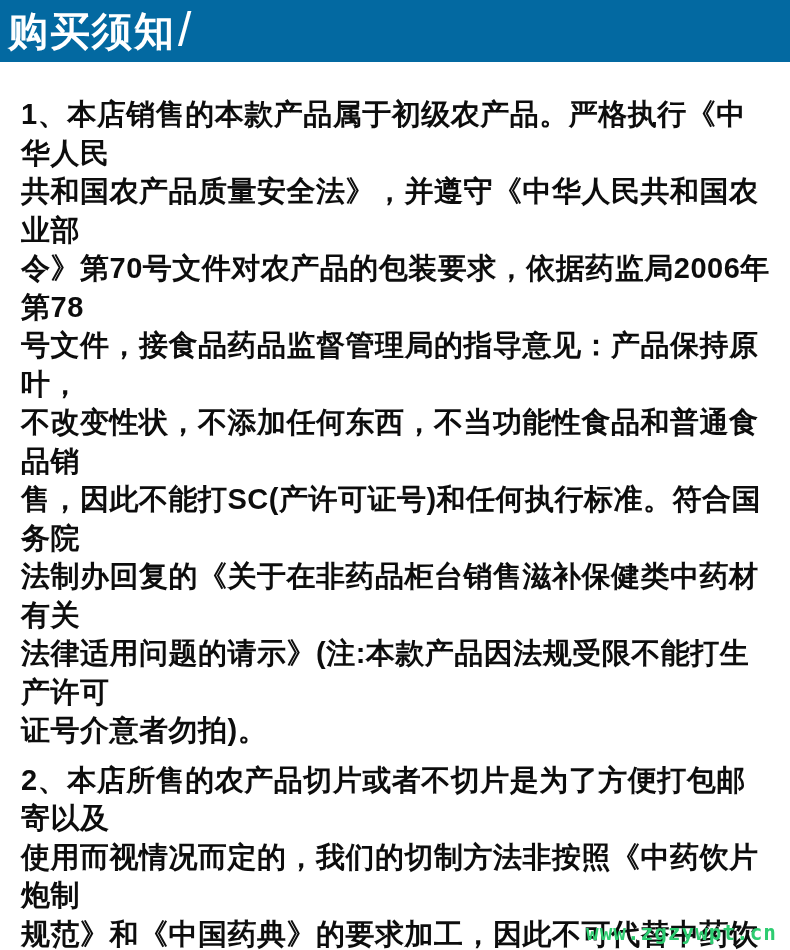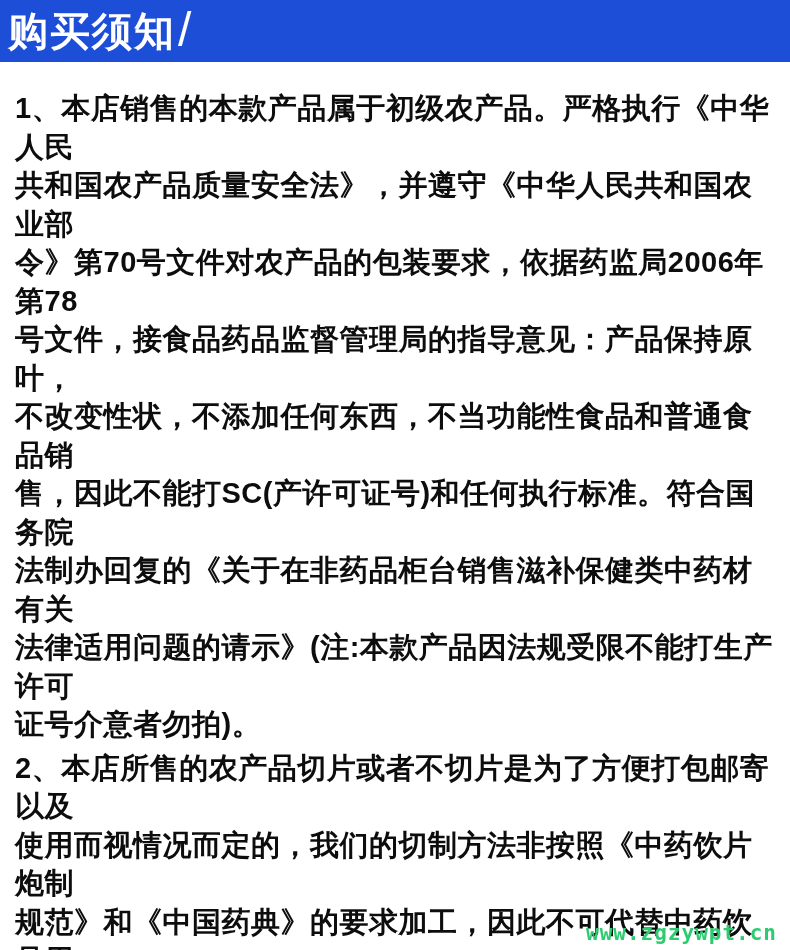--- a/index.html
+++ b/index.html
@@ -9,21 +9,21 @@
     background: #ffffff;
     font-family: "Liberation Sans", "DejaVu Sans", sans-serif;
     overflow: hidden;
     position: relative;
   }
   .page { width: 790px; height: 950px; position: relative; }
 
   
   .header-bar {
     height: 62px;
-    background: #1d4ed8;
+    background: #0369a1;
     display: flex;
     align-items: center;
     padding-left: 8px;
     box-sizing: border-box;
     white-space: nowrap;
   }
   .title-cn {
     color: #ffffff;
     font-size: 40px;
     font-weight: 900;
@@ -51,21 +51,21 @@
     padding: 22px 8px 0 10px;
     box-sizing: border-box;
   }
   .para {
     white-space: pre-line;
     color: #0d0d0d;
     font-size: 29px;
     font-weight: 700;
     line-height: 38.5px;
     letter-spacing: 0.5px;
-    margin: 5px;
+    margin: 11px;
   }
 
   
   .watermark {
     position: absolute;
     right: 13px;
     bottom: 5px;
     color: #2ecc71;
     font-family: "DejaVu Sans Mono", monospace;
     font-size: 21px;

